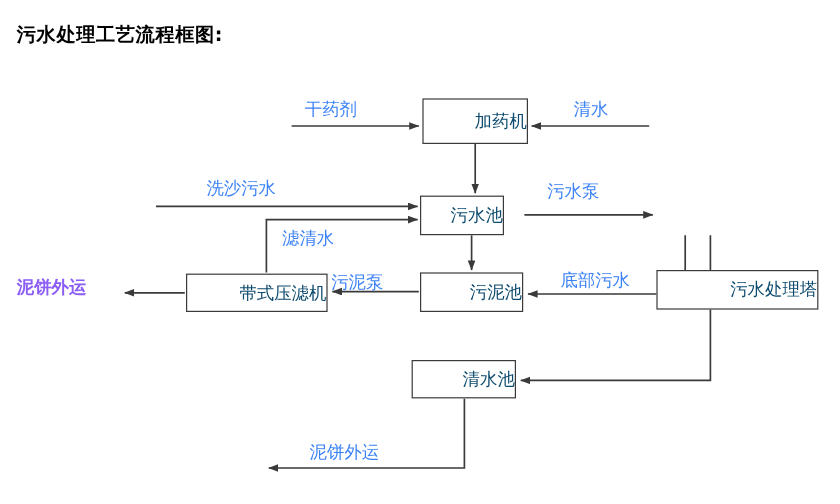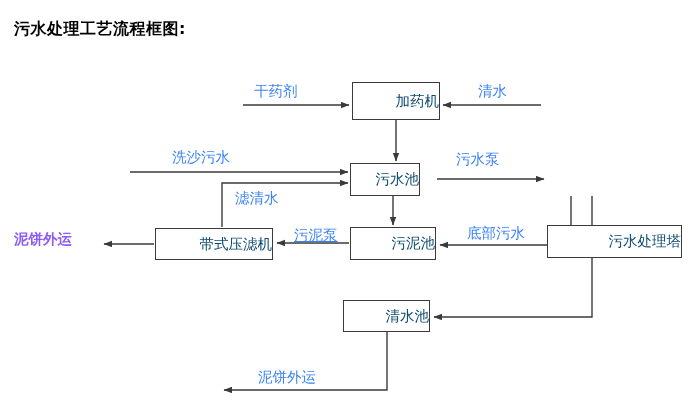--- a/index.html
+++ b/index.html
@@ -136,19 +136,19 @@
   <div class="edge-label" style="left:478px; top:82px;">清水</div>
 
   <div class="edge-label" style="left:172px; top:148px;">洗沙污水</div>
 
   <div class="edge-label" style="left:456px; top:150px;">污水泵</div>
 
   <div class="edge-label" style="left:235px; top:189px;">滤清水</div>
 
   <div class="free-label" style="left:14px; top:230px;">泥饼外运</div>
 
-  <div class="edge-label" style="left:294px; top:226px;text-decoration:underline;">污泥泵</div>
+  <div class="edge-label" style="left:276px; top:226px;">污泥泵</div>
 
   <div class="edge-label" style="left:467px; top:224px;">底部污水</div>
 
   <div class="edge-label" style="left:258px; top:368px;">泥饼外运</div>
 
 </div>
 
 </body></html>

